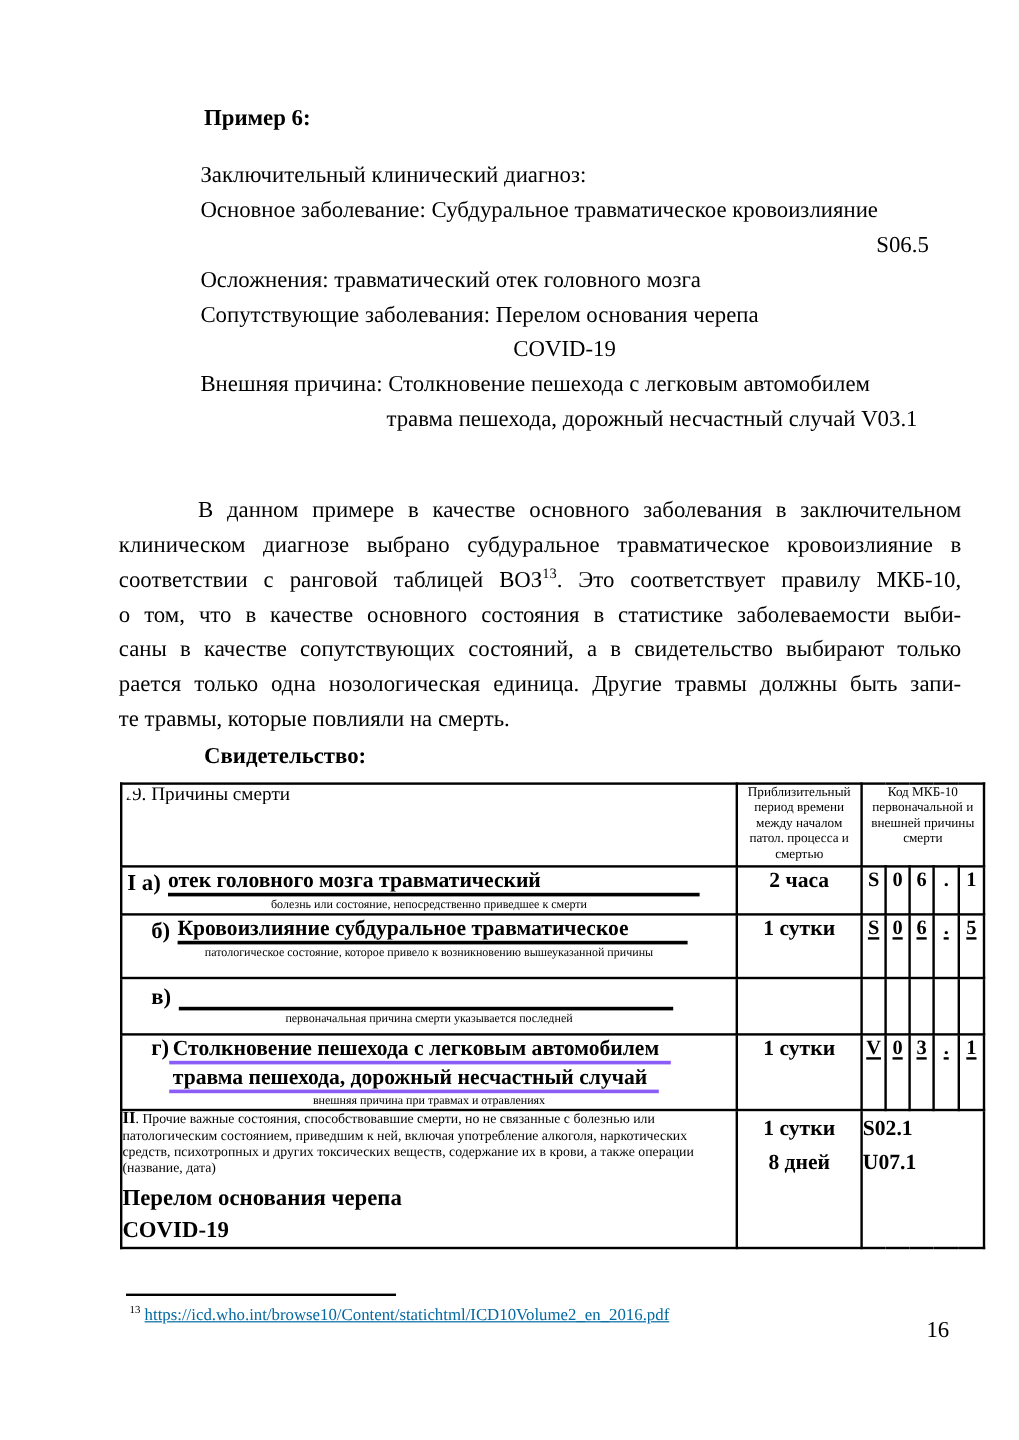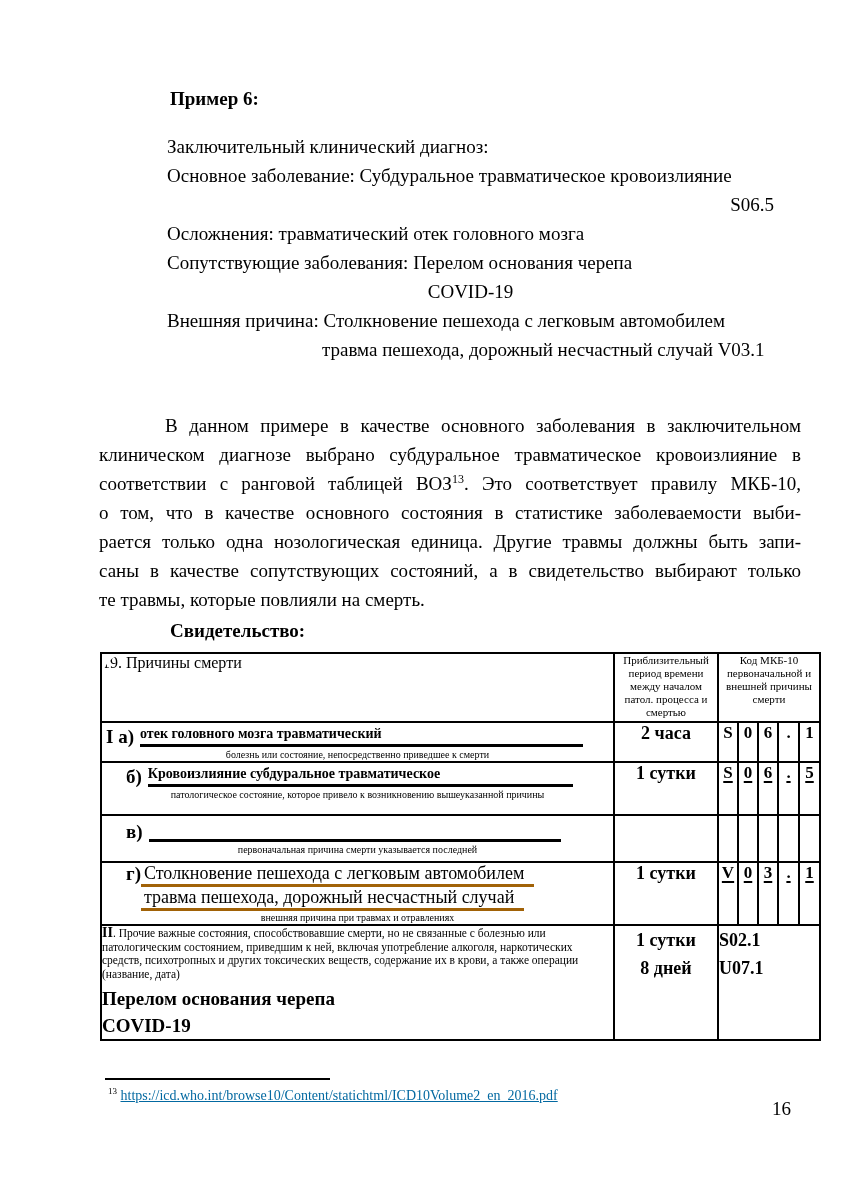--- a/index.html
+++ b/index.html
@@ -35,28 +35,28 @@
   tr.r-g { height:62px; }
   tr.r-2 { height:113px;border-radius:26px; }
 
   .hdr-causes { font-size:16px; padding:3px 7px;border-radius:23px; }
   .hdr-small  { font-size:11px; line-height:13px; text-align:center; padding:3px 1px; }
 
   .cause-cell { padding:1px 4px 0 4px; }
   .cause-line { display:flex; align-items:flex-end; }
   .row-label { font-weight:bold; font-size:19px; white-space:nowrap; padding-left:4px; }
   .row-label.indent { padding-left:24px; }
-  .cause-fill { flex:1; border-bottom:3px solid #000; margin:0 30px 1px 6px; font-weight:bold; font-size:14px; line-height:21px; white-space:nowrap; }
+  .cause-fill { flex:1; border-bottom:3px solid #000; margin:0 30px 1px 6px; font-weight:bold; font-size:18px; line-height:21px; white-space:nowrap; }
   .fill-b { margin-right:40px; }
   .fill-v { margin-right:52px; height:23px; }
   .cause-note { font-size:10px; line-height:12px; text-align:center; padding-top:1px; }
 
   .g-wrap { display:flex; align-items:flex-start; }
   .g-lines { display:flex; flex-direction:column; }
-  .g-line { font-weight:normal; font-size:18px; line-height:21px; border-bottom:3px solid #a16207; width:max-content; padding:0 10px 0 3px; }
+  .g-line { font-weight:bold; font-size:18px; line-height:21px; border-bottom:3px solid #8b5cf6; width:max-content; padding:0 10px 0 3px; }
 
   .period-cell { font-weight:bold; font-size:18px; text-align:center; padding-top:3px; }
   .code-cell { font-weight:bold; font-size:17px; text-align:center; padding-top:2px; }
   tr.u .code-cell { text-decoration:underline; text-decoration-thickness:2px; text-underline-offset:3px; }
 
   .sec2-cell { padding:2px 6px; }
   .sec2-text { font-size:11.5px; line-height:13.5px; }
   .sec2-text b { font-size:14px; }
   .sec2-entry { font-weight:bold; font-size:19px; line-height:27px; }
   .sec2-entry.firstent { margin-top:4px; }
@@ -86,22 +86,22 @@
     <div class="diag-line diag-center">COVID-19</div>
     <div class="diag-line">Внешняя причина: Столкновение пешехода с легковым автомобилем</div>
     <div class="diag-line diag-indent">травма пешехода, дорожный несчастный случай V03.1</div>
   </div>
 
   <div class="paragraph">
     <div class="p-line first">В данном примере в качестве основного заболевания в заключительном</div>
     <div class="p-line">клиническом диагнозе выбрано субдуральное травматическое кровоизлияние в</div>
     <div class="p-line"><span>соответствии с ранговой таблицей ВОЗ</span><sup>13</sup><span>. Это соответствует правилу МКБ-10,</span></div>
     <div class="p-line">о том, что в качестве основного состояния в статистике заболеваемости выби-</div>
+    <div class="p-line">саны в качестве сопутствующих состояний, а в свидетельство выбирают только</div>
     <div class="p-line">рается только одна нозологическая единица. Другие травмы должны быть запи-</div>
-    <div class="p-line">саны в качестве сопутствующих состояний, а в свидетельство выбирают только</div>
     <div class="p-line last">те травмы, которые повлияли на смерть.</div>
   </div>
 
   <div class="h-svid">Свидетельство:</div>
 
   <table class="cert-table">
     <colgroup>
       <col style="width:513px">
         <col style="width:104px">
       <col style="width:20px">

